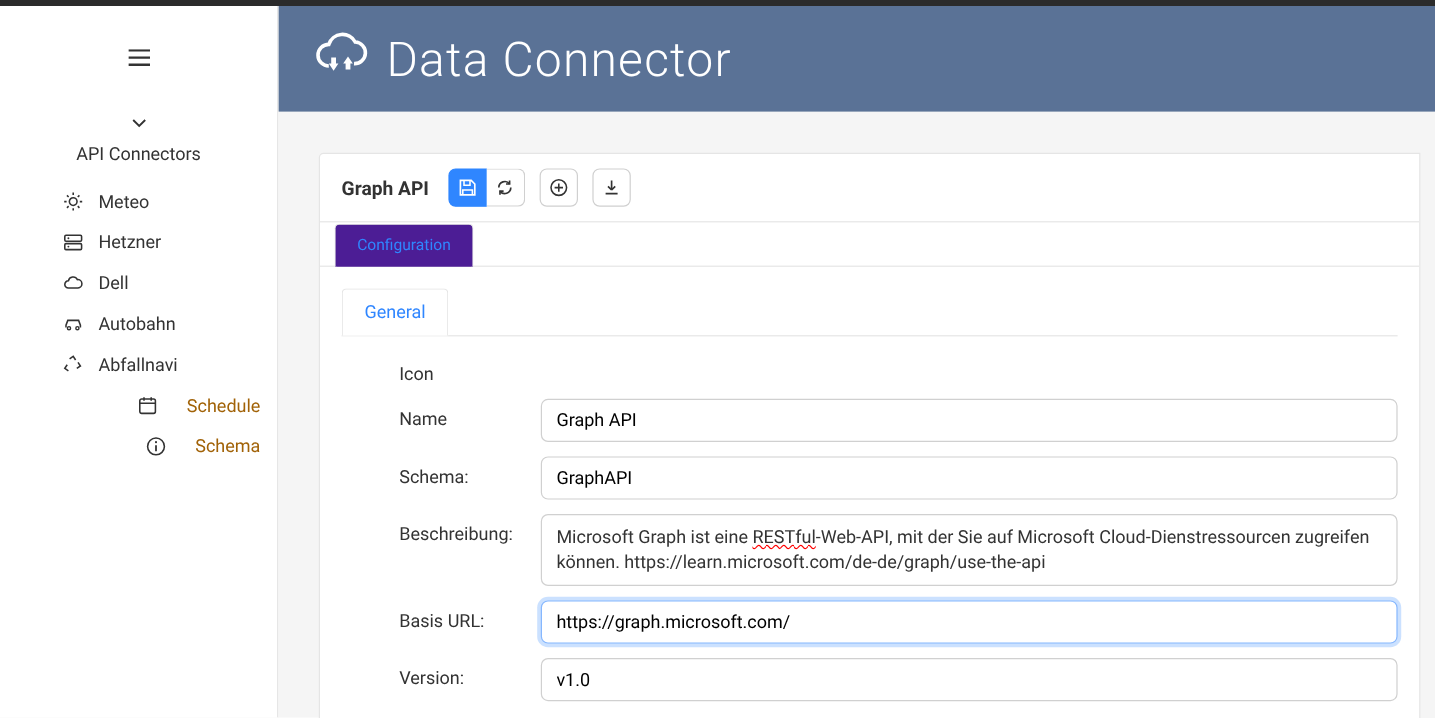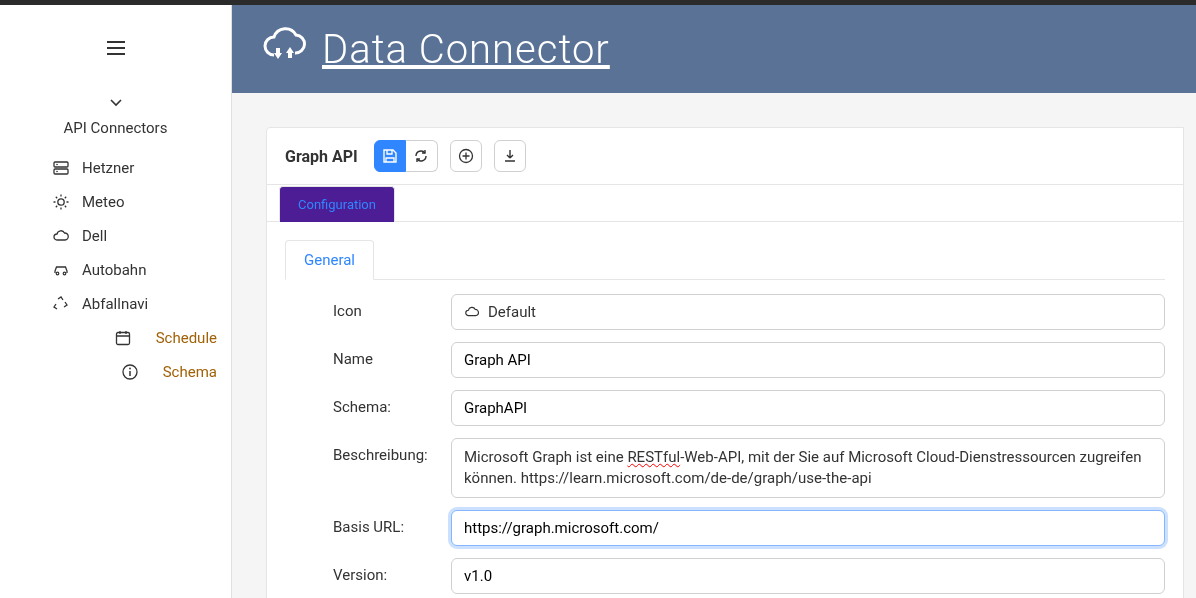--- a/index.html
+++ b/index.html
@@ -56,21 +56,21 @@
 .main { flex: 1; background: #f5f5f5; display: flex; flex-direction: column; overflow: hidden; }
 .header {
   background: #5a7296;
   color: #fff;
   display: flex;
   align-items: center;
   gap: 14px;
   padding: 18px 28px;
   height: 88px;
 }
-.header-title { font-size: 40px; font-weight: 300; letter-spacing: 1px; text-decoration: underline; }
+.header-title { font-size: 40px; font-weight: 300; letter-spacing: 1px; }
 
 .content-wrap { padding: 34px 12px 0 34px; flex: 1; overflow: auto; }
 .panel {
   background: #fff;
   border: 1px solid #e5e5e5;
   border-radius: 4px 0 0 0;
 }
 .panel-header {
   display: flex;
   align-items: center;
@@ -172,35 +172,35 @@
     <div class="nav-section-header">
       <svg width="14" height="14" viewBox="0 0 14 14">
           <path d="M2 5l5 5 5-5" stroke="#333" stroke-width="1.6" fill="none"></path>
         </svg>
       <span>API Connectors</span>
     </div>
 
     <div class="nav-section-body">
       <div class="nav-item">
         <svg width="18" height="18" viewBox="0 0 18 18">
+            <circle cx="9" cy="9" r="3.2" stroke="#333" stroke-width="1.3" fill="none"></circle>
+            <g stroke="#333" stroke-width="1.3">
+              <path d="M9 1.5v2M9 14.5v2M1.5 9h2M14.5 9h2M3.8 3.8l1.4 1.4M12.8 12.8l1.4 1.4M3.8 14.2l1.4-1.4M12.8 5.2l1.4-1.4"></path>
+            </g>
+          </svg>
+        <span>Meteo</span>
+      </div>
+      <div class="nav-item">
+        <svg width="18" height="18" viewBox="0 0 18 18">
             <rect x="2" y="3" width="14" height="5" rx="1" stroke="#333" stroke-width="1.3" fill="none"></rect>
             <rect x="2" y="10" width="14" height="5" rx="1" stroke="#333" stroke-width="1.3" fill="none"></rect>
             <circle cx="5" cy="5.5" r="0.8" fill="#333"></circle>
             <circle cx="5" cy="12.5" r="0.8" fill="#333"></circle>
           </svg>
         <span>Hetzner</span>
-      </div>
-      <div class="nav-item">
-        <svg width="18" height="18" viewBox="0 0 18 18">
-            <circle cx="9" cy="9" r="3.2" stroke="#333" stroke-width="1.3" fill="none"></circle>
-            <g stroke="#333" stroke-width="1.3">
-              <path d="M9 1.5v2M9 14.5v2M1.5 9h2M14.5 9h2M3.8 3.8l1.4 1.4M12.8 12.8l1.4 1.4M3.8 14.2l1.4-1.4M12.8 5.2l1.4-1.4"></path>
-            </g>
-          </svg>
-        <span>Meteo</span>
       </div>
       <div class="nav-item">
         <svg width="18" height="18" viewBox="0 0 18 18">
             <path d="M5 13a3 3 0 010-6 4 4 0 017.5-1A3 3 0 0113 13H5z" stroke="#333" stroke-width="1.3" fill="none"></path>
           </svg>
         <span>Dell</span>
       </div>
       <div class="nav-item">
         <svg width="18" height="18" viewBox="0 0 18 18">
             <path d="M3 12v-2l1.5-4h9L15 10v2" stroke="#333" stroke-width="1.3" fill="none"></path>
@@ -280,28 +280,20 @@
           <div class="tab">Configuration</div>
         </div>
 
         <div class="inner-tab-row">
           <div class="inner-tab">General</div>
         </div>
 
         <div class="inner-content">
           <div class="form-row">
             <div class="form-label">Icon</div>
-            <div class="form-field">
-              <div class="icon-select">
-                <svg width="16" height="16" viewBox="0 0 18 18">
-                    <path d="M5 13a3 3 0 010-6 4 4 0 017.5-1A3 3 0 0113 13H5z" stroke="#333" stroke-width="1.3" fill="none"></path>
-                  </svg>
-                <span>Default</span>
-              </div>
-            </div>
           </div>
 
           <div class="form-row">
             <div class="form-label">Name</div>
             <div class="form-field">
               <input class="form-control" value="Graph API" style="">
             </div>
           </div>
 
           <div class="form-row">

